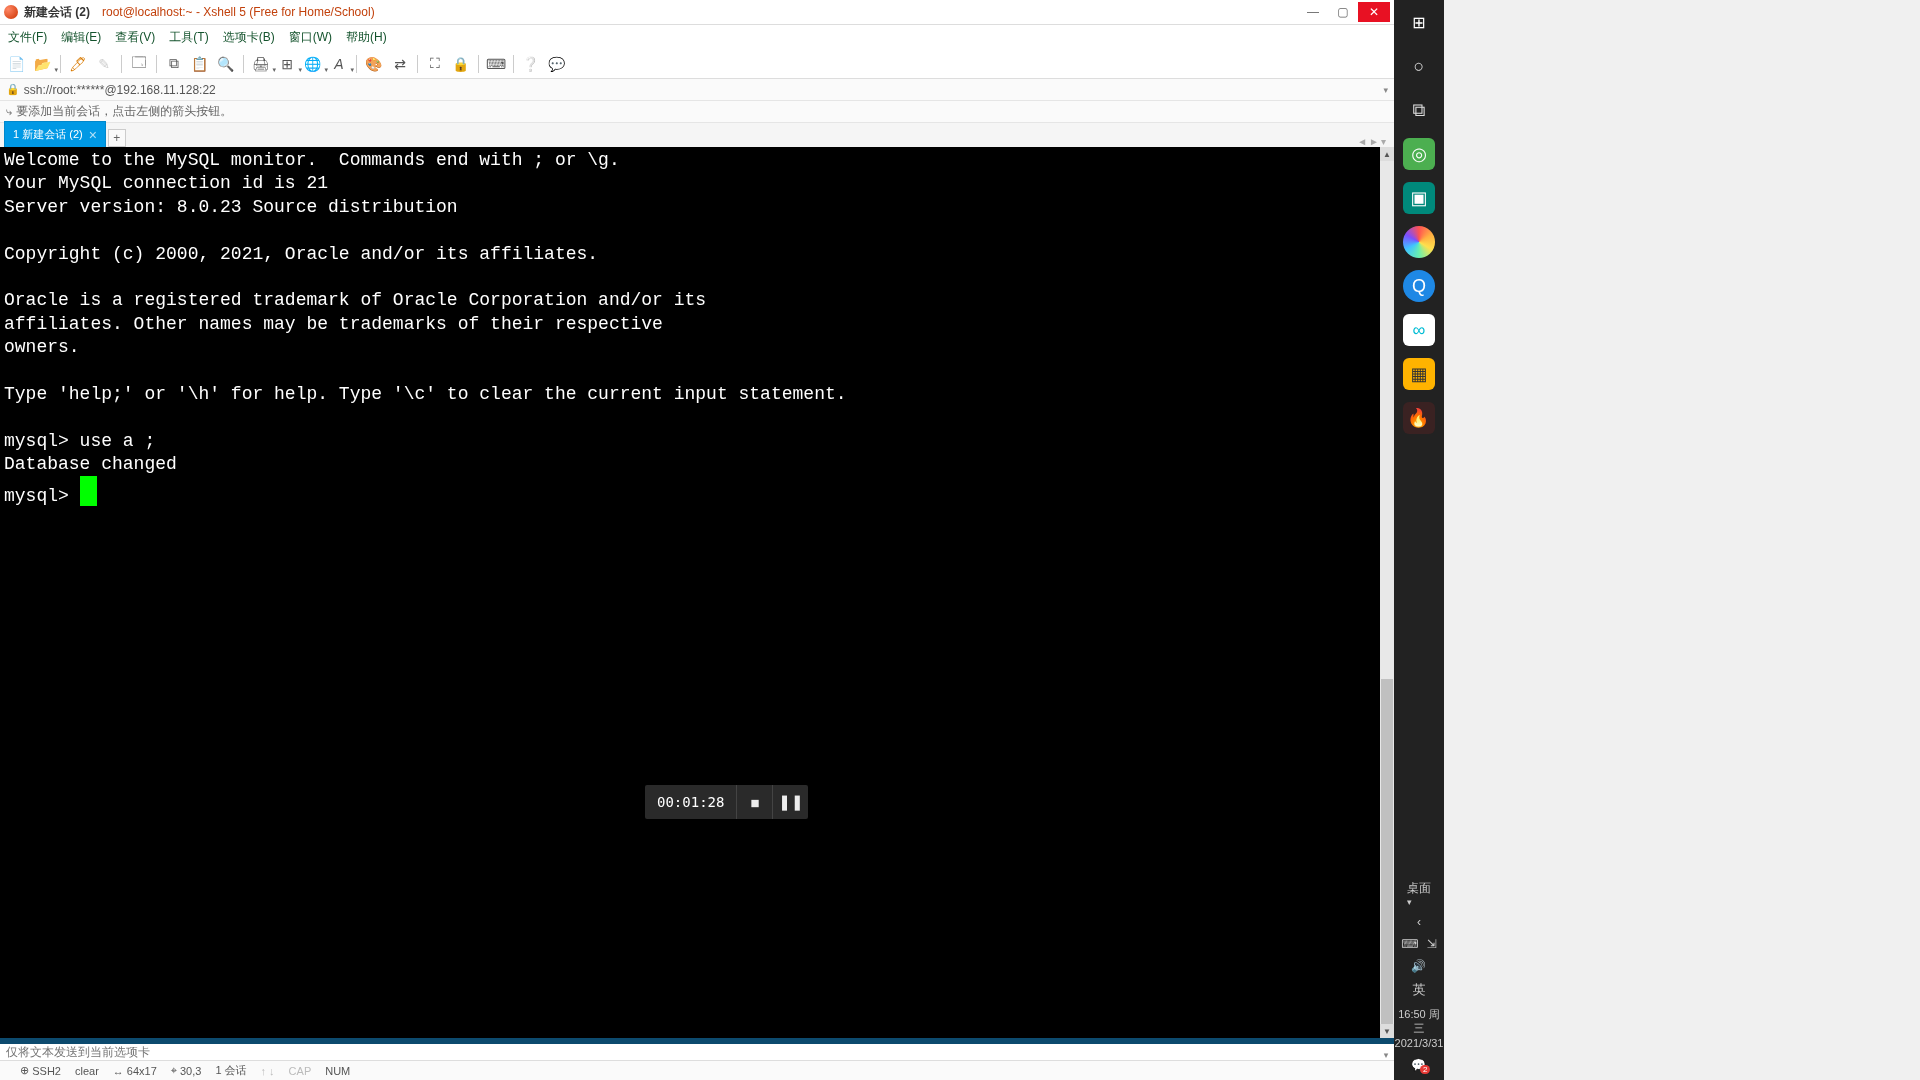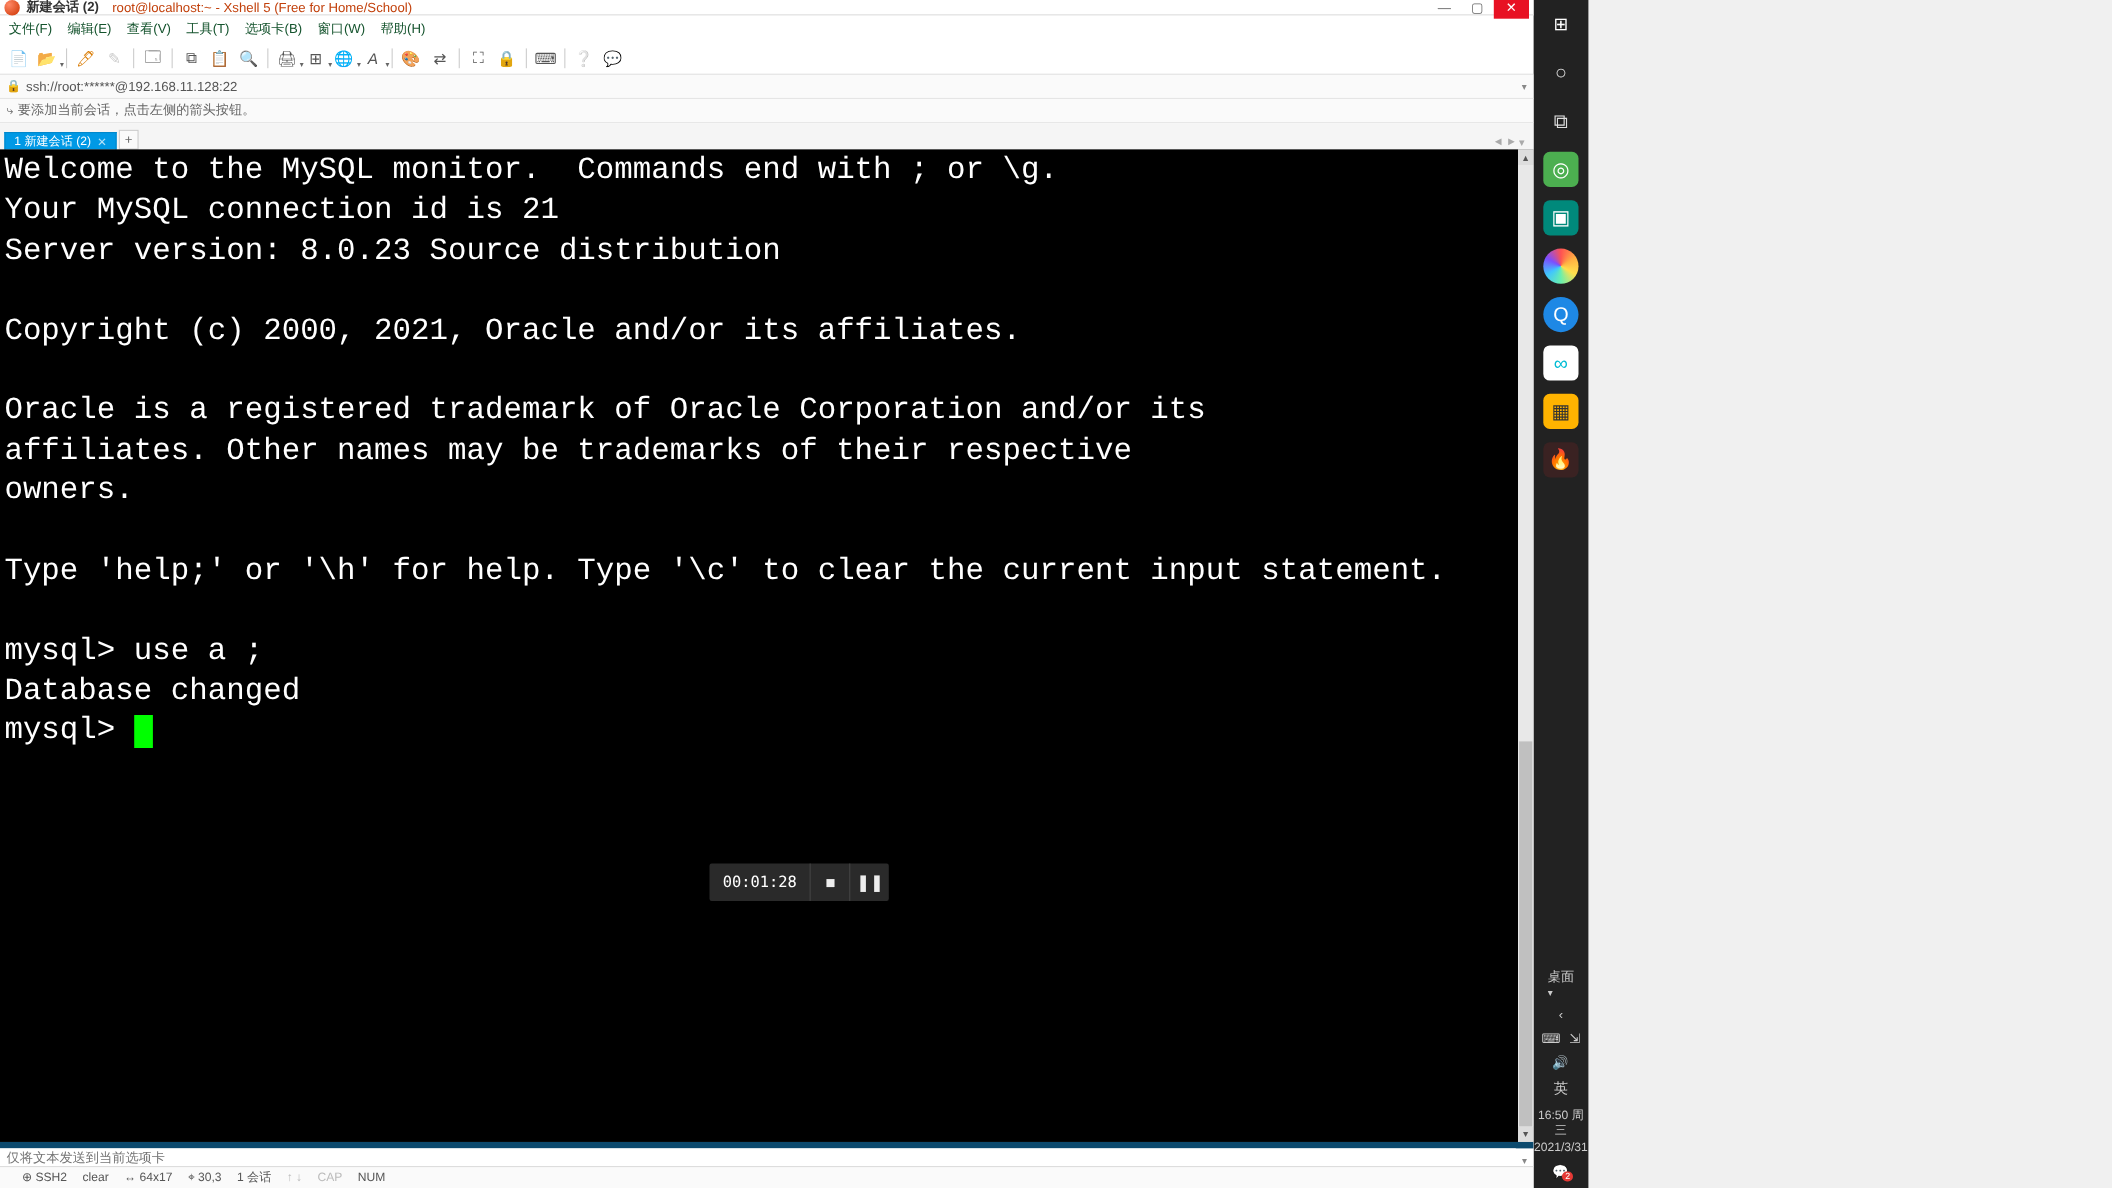--- a/index.html
+++ b/index.html
@@ -1,21 +1,21 @@
 <!DOCTYPE html>
 <html><head>
 <meta charset="utf-8">
 <style>
 * { margin: 0; padding: 0; box-sizing: border-box; }
 body { font-family: "Microsoft YaHei", Tahoma, sans-serif; font-size: 12px; background: #f0f0f0; overflow: hidden; }
 .desktop { width: 1920px; height: 1080px; position: relative; display: flex; }
 .app-window { width: 1394px; height: 1080px; background: #fff; display: flex; flex-direction: column; position: relative; }
 
 
-.title-bar { height: 14px; background: #fff; display: flex; align-items: center; padding: 0 4px; border-bottom: 1px solid #ddd; }
+.title-bar { height: 25px; background: #fff; display: flex; align-items: center; padding: 0 4px; border-bottom: 1px solid #ddd; }
 .title-bar .app-icon { width: 14px; height: 14px; background: radial-gradient(circle at 30% 30%, #ff8866, #cc3300); border-radius: 50%; margin-right: 6px; }
 .title-bar .title-main { font-weight: bold; color: #333; }
 .title-bar .title-sub { color: #c2410c; margin-left: 12px; }
 .title-bar .win-controls { margin-left: auto; display: flex; }
 .win-btn { width: 30px; height: 20px; display: flex; align-items: center; justify-content: center; color: #666; font-size: 12px; }
 .win-btn.close { background: #e81123; color: #fff; width: 32px; }
 
 
 .menu-bar { height: 24px; display: flex; align-items: center; padding: 0 8px; gap: 14px; color: #14532d; }
 .menu-bar span { cursor: default; }
@@ -30,29 +30,29 @@
 .addr-bar { height: 22px; display: flex; align-items: center; padding: 0 6px; color: #555; border-bottom: 1px solid #e5e5e5; background: #fafafa; }
 .addr-bar .lock { font-size: 11px; margin-right: 4px; }
 .addr-bar .dd-arrow { margin-left: auto; font-size: 9px; color: #888; }
 
 
 .hint-bar { height: 22px; display: flex; align-items: center; padding: 0 6px; color: #666; border-bottom: 1px solid #e5e5e5; background: #fafafa; }
 .hint-bar .arrow-ic { margin-right: 4px; font-size: 11px; }
 
 
 .tab-bar { height: 24px; display: flex; align-items: flex-end; padding: 0 4px; background: #f5f5f5; position: relative; }
-.tab { height: 16px; display: flex; align-items: center; padding: 0 8px; font-size: 11px; border: 1px solid #aaa; border-bottom: none; background: #eee; margin-right: 2px; }
+.tab { height: 26px; display: flex; align-items: center; padding: 0 8px; font-size: 11px; border: 1px solid #aaa; border-bottom: none; background: #eee; margin-right: 2px; }
 .tab.active { background: #0099e5; color: #fff; border-color: #0088cc; }
 .tab .tab-close { margin-left: 6px; font-size: 14px; opacity: .7; }
 .tab-add { width: 18px; height: 18px; border: 1px solid #ccc; display: flex; align-items: center; justify-content: center; font-size: 12px; color: #666; background: #fafafa; }
 .tab-nav { margin-left: auto; display: flex; gap: 2px; color: #aaa; font-size: 10px; padding-right: 4px; }
 
 
 .terminal-wrap { flex: 1; display: flex; background: #000; position: relative; }
-.terminal { flex: 1; background: #000; color: #fff; font-family: "Courier New", "Consolas", monospace; font-size: 28px; line-height: 1.3; padding: 2px 4px; white-space: pre-wrap; word-break: break-all; overflow: hidden; }
+.terminal { flex: 1; background: #000; color: #fff; font-family: "Courier New", "Consolas", monospace; font-size: 18px; line-height: 1.3; padding: 2px 4px; white-space: pre-wrap; word-break: break-all; overflow: hidden; }
 .terminal .cursor { display: inline-block; width: 17px; height: 30px; background: #00ff00; vertical-align: text-bottom; }
 .term-scroll { width: 14px; background: #f0f0f0; display: flex; flex-direction: column; }
 .term-scroll .sb-btn { height: 14px; background: #ddd; display: flex; align-items: center; justify-content: center; font-size: 8px; color: #555; }
 .term-scroll .sb-track { flex: 1; background: #e8e8e8; position: relative; }
 .term-scroll .sb-thumb { position: absolute; left: 1px; right: 1px; background: #c0c0c0; top: 60%; bottom: 0; }
 
 
 .send-bar { height: 22px; border-top: 6px solid #0c4a6e; display: flex; align-items: flex-end; background: #fff; }
 .send-bar input { flex: 1; border: none; outline: none; height: 100%; padding: 0 6px; font-size: 12px; color: #999; }
 .send-bar .send-dd { width: 16px; color: #888; font-size: 9px; text-align: center; }

